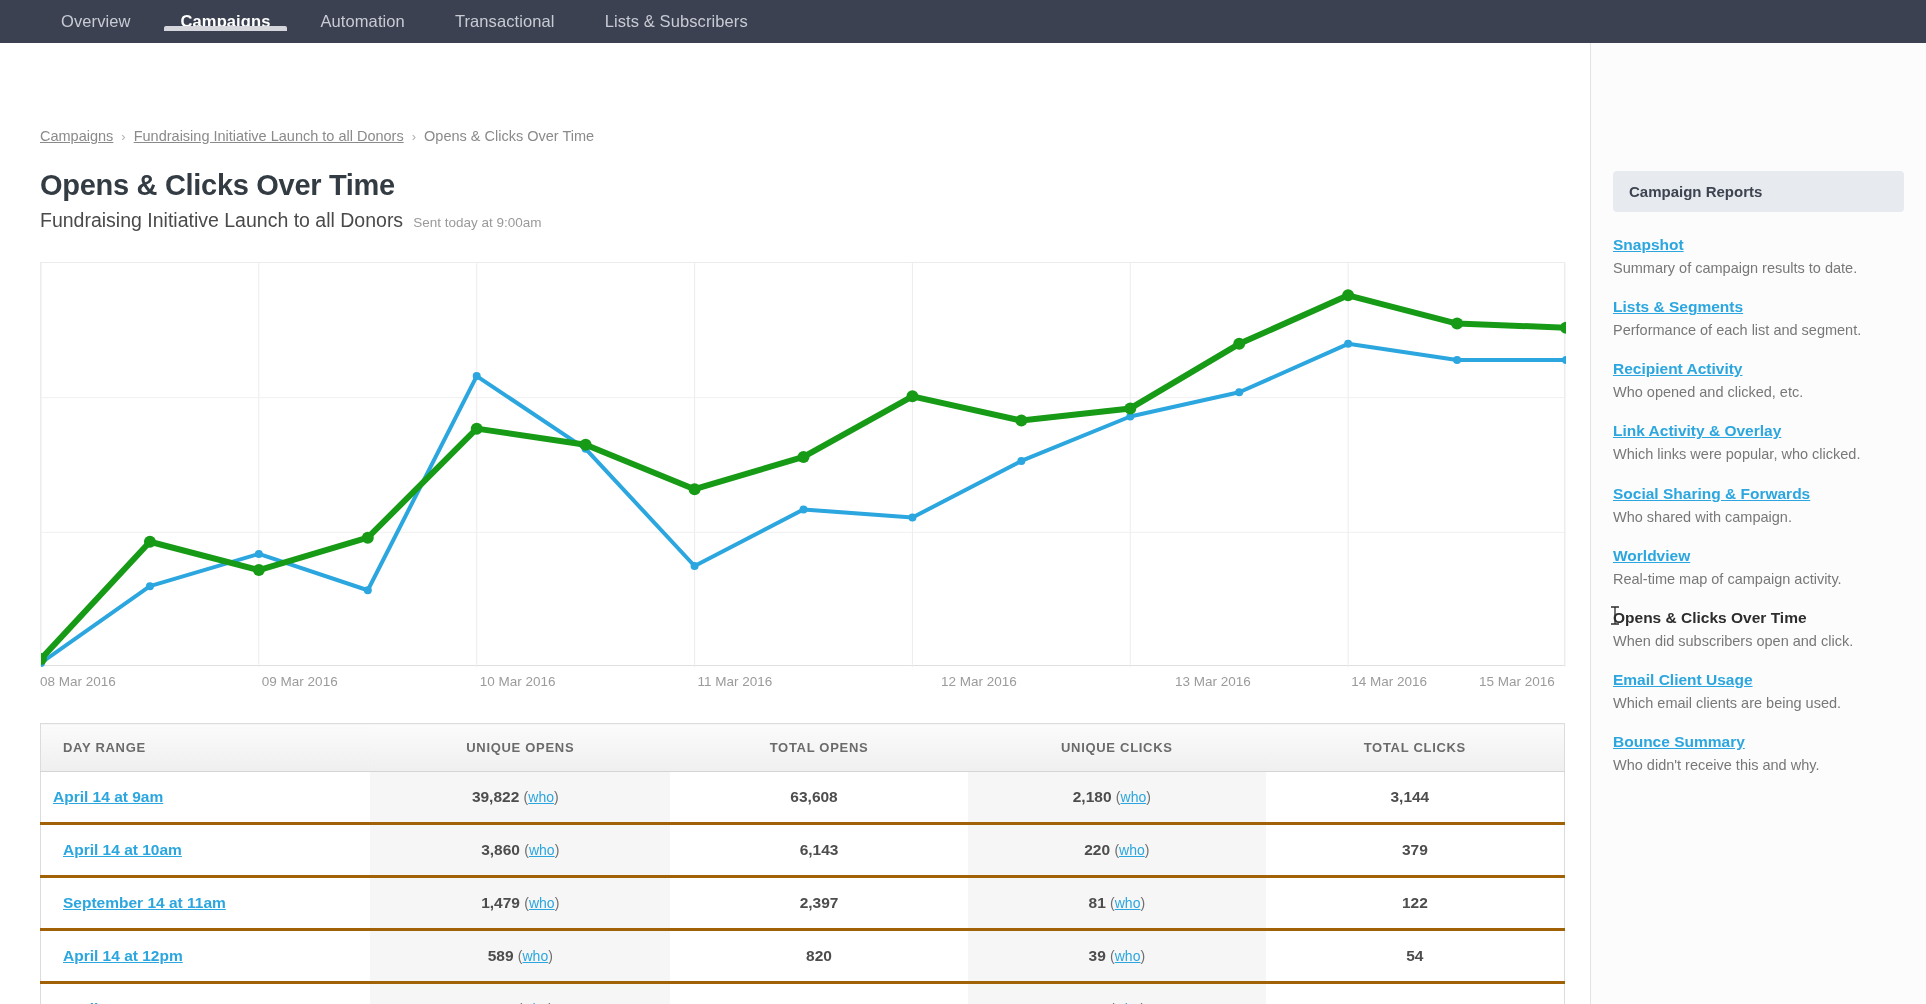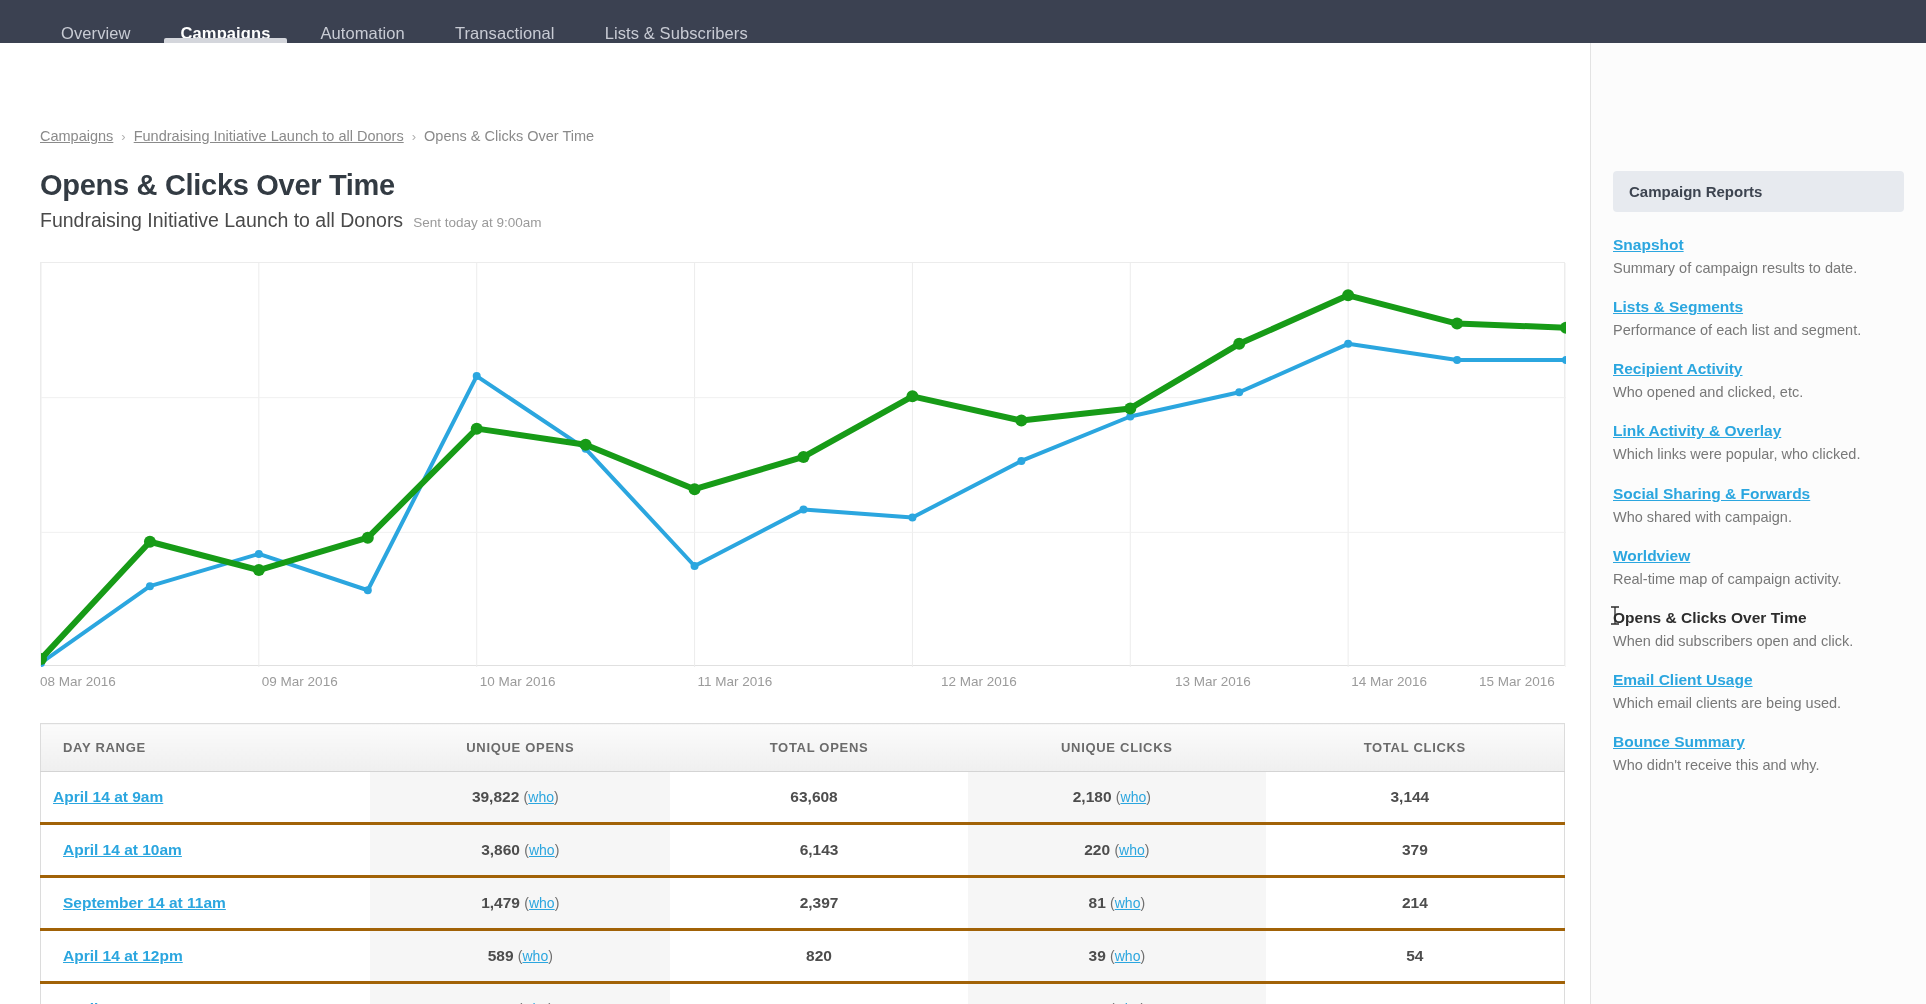--- a/index.html
+++ b/index.html
@@ -9,21 +9,21 @@
     background: #ffffff;
     font-family: "Liberation Sans", sans-serif;
     overflow: hidden;
   }
 
   
   .topnav {
     height: 43px;
     background: #3b4151;
     display: flex;
-    align-items: flex-end;
+    align-items: center;
     position: relative;
   }
   .nav-left { display: flex; align-items: stretch; margin-left: 36px; }
   .nav-right { display: flex; align-items: stretch; margin-left: auto; margin-right: 38px; }
   .nav-item {
     display: flex; align-items: center;
     padding: 0 25px;
     color: #c8cbd4;
     font-size: 16.5px;
     letter-spacing: 0.1px;
@@ -340,21 +340,21 @@
               <td class="shade c2"><span class="val">3,860</span> <span class="who">(<a>who</a>)</span></td>
               <td class="c3"><span class="val">6,143</span></td>
               <td class="shade c4"><span class="val">220</span> <span class="who">(<a>who</a>)</span></td>
               <td class="c5"><span class="val">379</span></td>
             </tr>
             <tr>
               <td class="first c1"><a>September 14 at 11am</a></td>
               <td class="shade c2"><span class="val">1,479</span> <span class="who">(<a>who</a>)</span></td>
               <td class="c3"><span class="val">2,397</span></td>
               <td class="shade c4"><span class="val">81</span> <span class="who">(<a>who</a>)</span></td>
-              <td class="c5"><span class="val">214</span></td>
+              <td class="c5"><span class="val">122</span></td>
             </tr>
             <tr>
               <td class="first c1"><a>April 14 at 12pm</a></td>
               <td class="shade c2"><span class="val">589</span> <span class="who">(<a>who</a>)</span></td>
               <td class="c3"><span class="val">820</span></td>
               <td class="shade c4"><span class="val">39</span> <span class="who">(<a>who</a>)</span></td>
               <td class="c5"><span class="val">54</span></td>
             </tr>
             <tr>
               <td class="first c1"><a>April 14 at 1pm</a></td>

